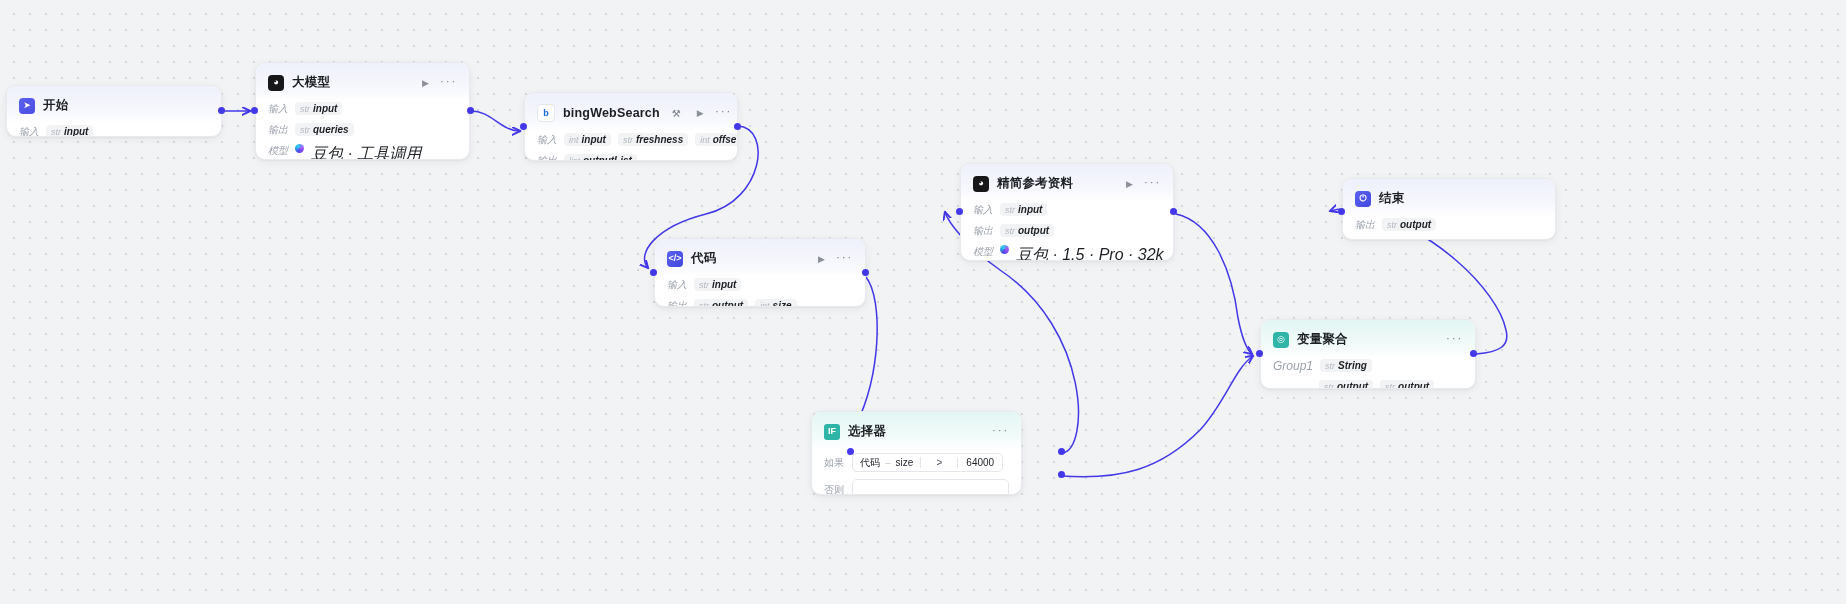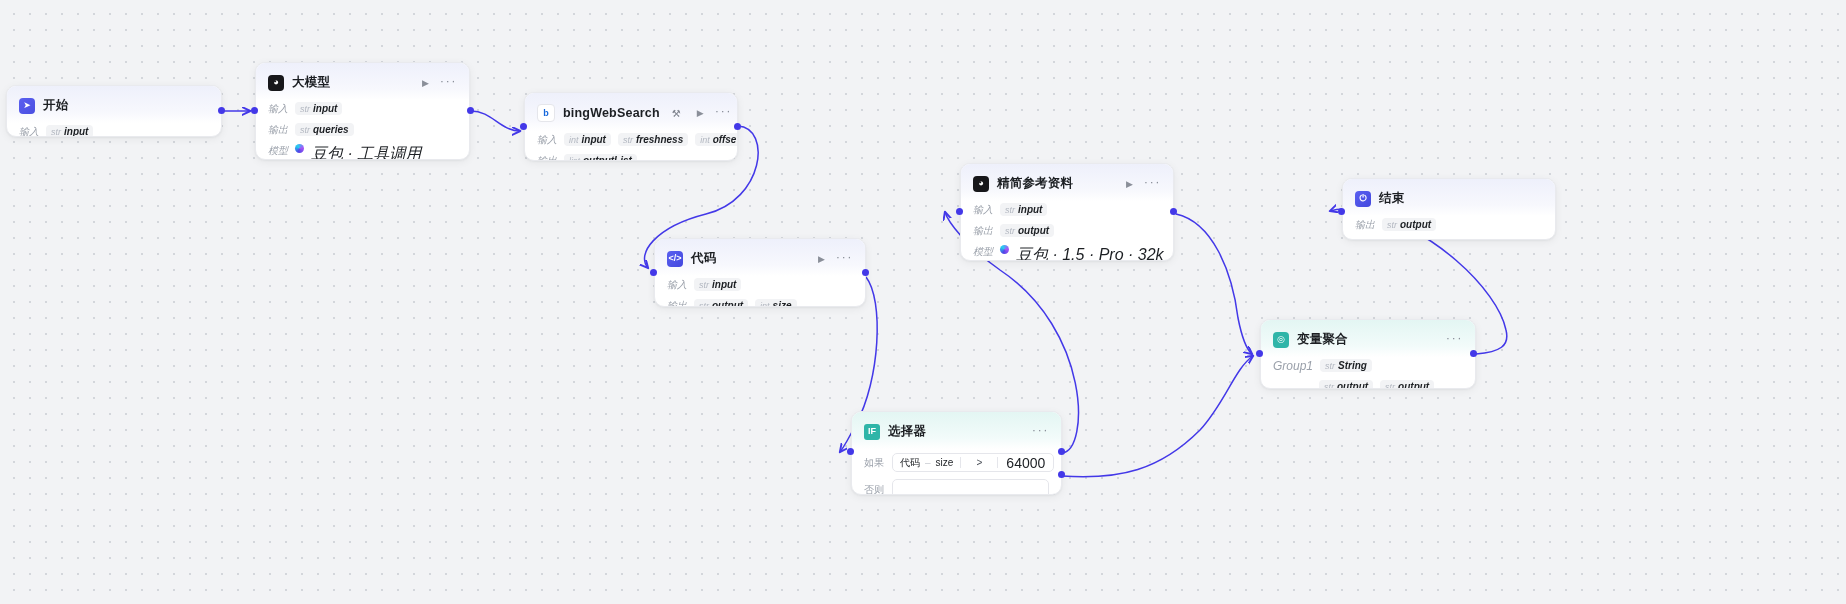--- a/index.html
+++ b/index.html
@@ -75,21 +75,21 @@
 
   
   .cond-row { display: flex; align-items: center; gap: 8px; margin-bottom: 7px; }
   .cond-box {
     display: flex; align-items: center; background: #ffffff; border: 1px solid #e5e6eb;
     border-radius: 5px; height: 19px; box-sizing: border-box;
   }
   .cond-var { display:flex; align-items:center; gap:5px; padding: 0 7px; font-size: 10px; color:#1c1f23; white-space: nowrap; }
   .cond-sep { color: #c9ccd2; font-size: 10px; }
   .cond-op { width: 36px; text-align: center; font-size: 10px; color: #4a4f57; }
-  .cond-val { padding: 0 8px; font-size: 14px; color: #1c1f23; }
+  .cond-val { padding: 0 8px; font-size: 10px; color: #1c1f23; }
   .else-box { background:#fff; border:1px solid #e5e6eb; border-radius:5px; height:19px; }
 
   .agg-group { font-size: 12px; color: #9aa0aa; }
 </style>
 </head>
 <body>
 
 <div id="canvas">
 
   <svg id="edges">
@@ -317,21 +317,21 @@
         <span class="chip">
             <span class="ty">str</span>
             <span>output</span>
           </span>
       </div>
     </div>
   </div>
   <span class="port" style="left:1256px; top:350px;"></span>
   <span class="port" style="left:1470px; top:350px;"></span>
 
-  <div class="node teal" style="left:851px; top:411px; width:211px; height:84px;">
+  <div class="node teal" style="left:811px; top:411px; width:211px; height:84px;">
     <div class="hdr">
       <span class="hdr-ico ico-if">IF</span>
       <span class="hdr-title">选择器</span>
       <span class="hdr-spacer"></span>
       <span class="dots">···</span>
     </div>
     <div class="body" style="padding-top:4px;">
       <div class="cond-row">
         <span class="rlabel">如果</span>
         <span class="cond-box">

